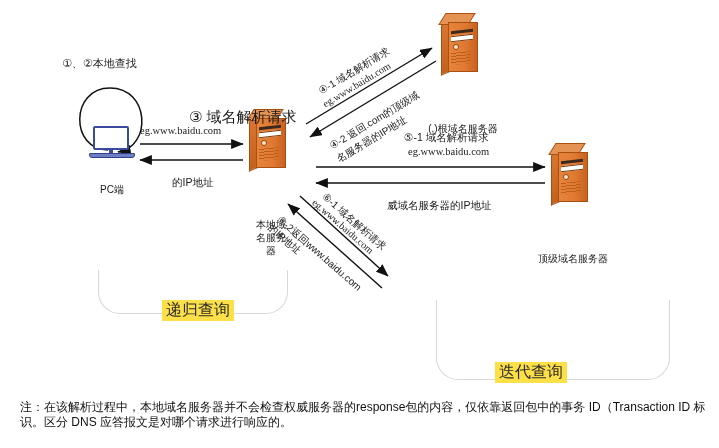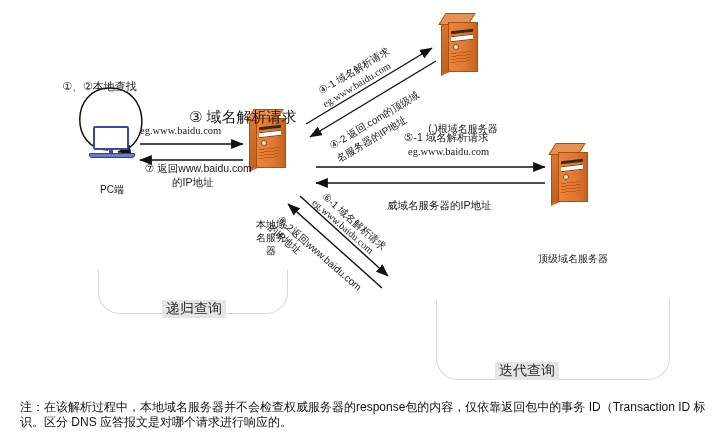--- a/index.html
+++ b/index.html
@@ -136,23 +136,23 @@
   
   .bracket {
     position: absolute;
     border: 1px solid #d8d8d8;
     border-top: none;
     border-radius: 0 0 22px 22px;
     box-sizing: border-box;
   }
   .bracket-label {
     position: absolute;
-    font-size: 14px;
+    font-size: 16px;
     color: #2b2b2b;
-    background: #e5e5e5;
+    background: #fde047;
     padding: 0 4px;
     white-space: nowrap;
   }
   .note {
     position: absolute;
     font-size: 12px;
     line-height: 15px;
     color: #121212;
     width: 690px;
   }
@@ -231,26 +231,25 @@
     <div class="top"></div>
     <div class="body"></div>
     <div class="slotA"></div>
     <div class="slotB"></div>
     <div class="dot"></div>
     <div class="vents"></div>
     <div class="server-label">顶级域名服务器</div>
   </div>
 
 
-  <div class="abs txt" style="left:62px; top:80px; font-size:11px;">①、②本地查找</div>
+  <div class="abs txt" style="left:62px; top:57px; font-size:11px;">①、②本地查找</div>
 
   <div class="abs txt" style="left:141px; top:110px; font-size:15px;margin-left:48px;">③ 域名解析请求</div>
   <div class="abs txt txt-serif" style="left:140px; top:124px; font-size:10.5px;">eg.www.baidu.com</div>
 
-  <div class="abs txt" style="left:145px; top:162px; font-size:10.5px;">⑦ 返回www.baidu.com</div>
   <div class="abs txt" style="left:172px; top:176px; font-size:10.5px;">的IP地址</div>
 
   <div class="abs txt rot" style="left:316px; top:86px; transform:rotate(-31deg); font-size:10px;">④-1 域名解析请求</div>
   <div class="abs txt txt-serif rot" style="left:320px; top:99px; transform:rotate(-31deg); font-size:10px;">eg.www.baidu.com</div>
 
   <div class="abs txt rot" style="left:327px; top:141px; transform:rotate(-31deg); font-size:10px;">④-2 返回.com的顶级域</div>
   <div class="abs txt rot" style="left:334px; top:154px; transform:rotate(-31deg); font-size:10px;">名服务器的IP地址</div>
 
   <div class="abs txt" style="left:404px; top:131px; font-size:10.5px;">⑤-1 域名解析请求</div>
   <div class="abs txt txt-serif" style="left:408px; top:145px; font-size:10.5px;">eg.www.baidu.com</div>

